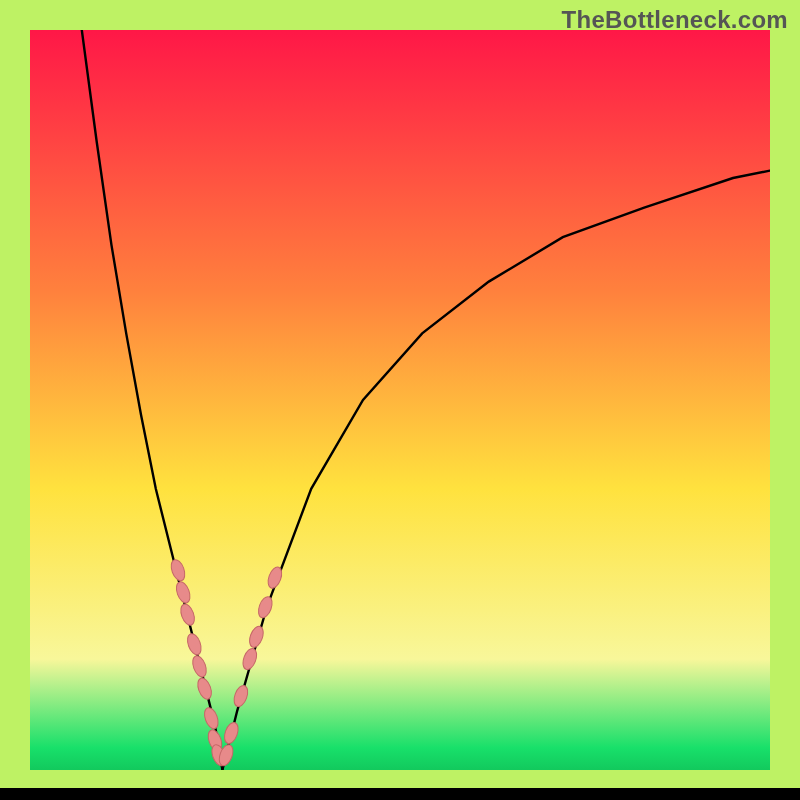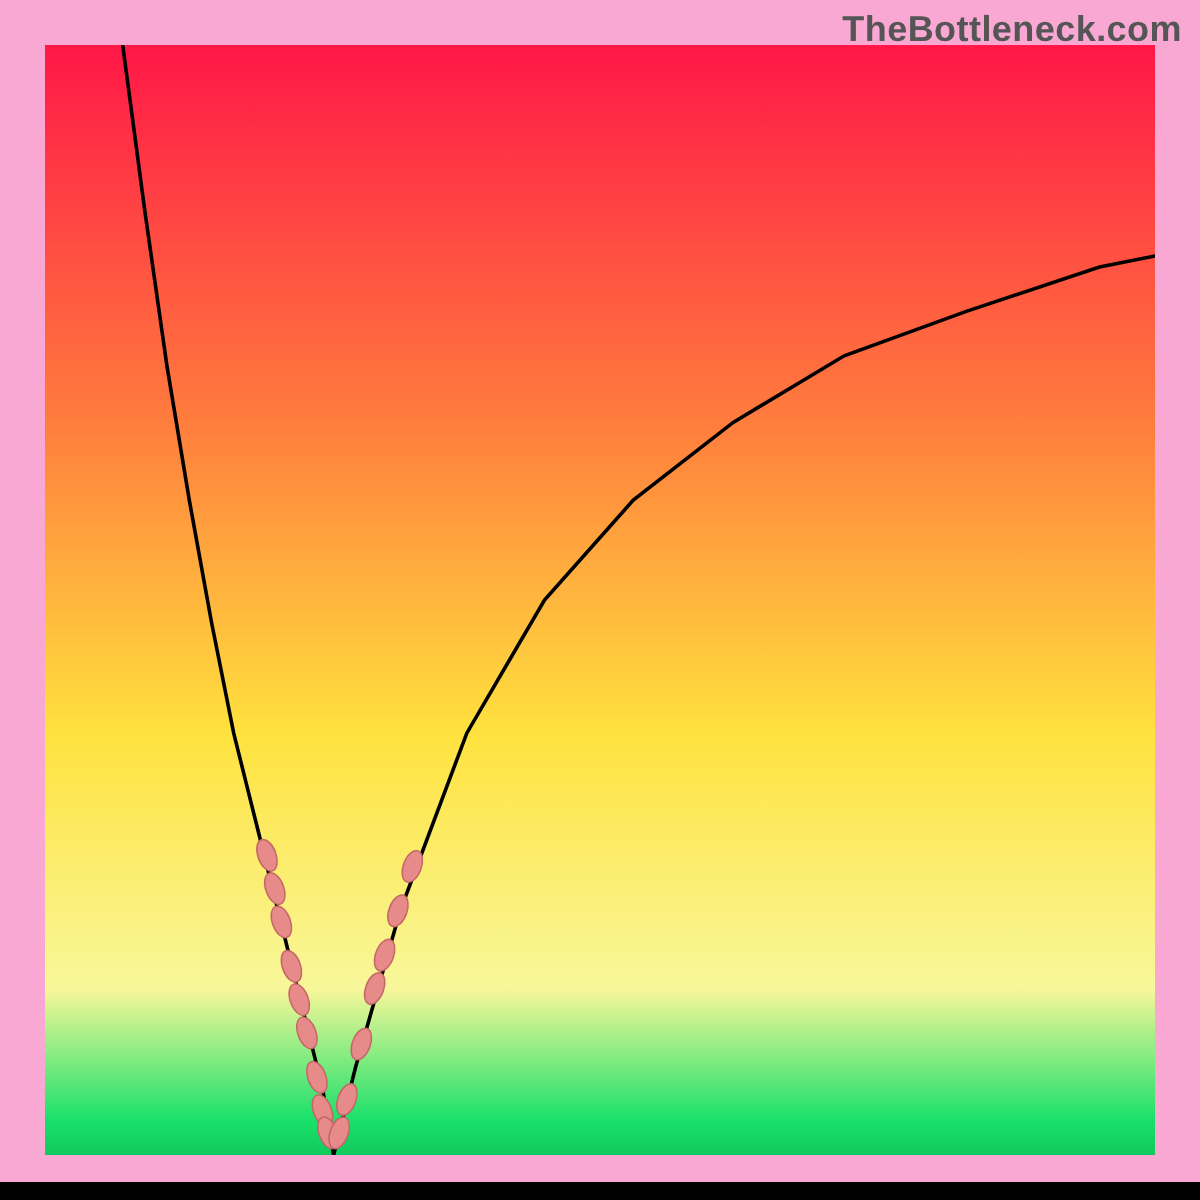--- a/index.html
+++ b/index.html
@@ -8,21 +8,21 @@
     width: 800px;
     height: 800px;
     background: #000;
     overflow: hidden;
     font-family: Arial, Helvetica, sans-serif;
   }
   .frame {
     position: absolute;
     left: 0; top: 0;
     width: 800px; height: 788px;
-    background: #f9a8d4;
+    background: #bef264;
   }
   .plot {
     position: absolute;
     left: 30px;
     top: 30px;
     width: 740px;
     height: 740px;
     overflow: hidden;
   }
   .grad {

